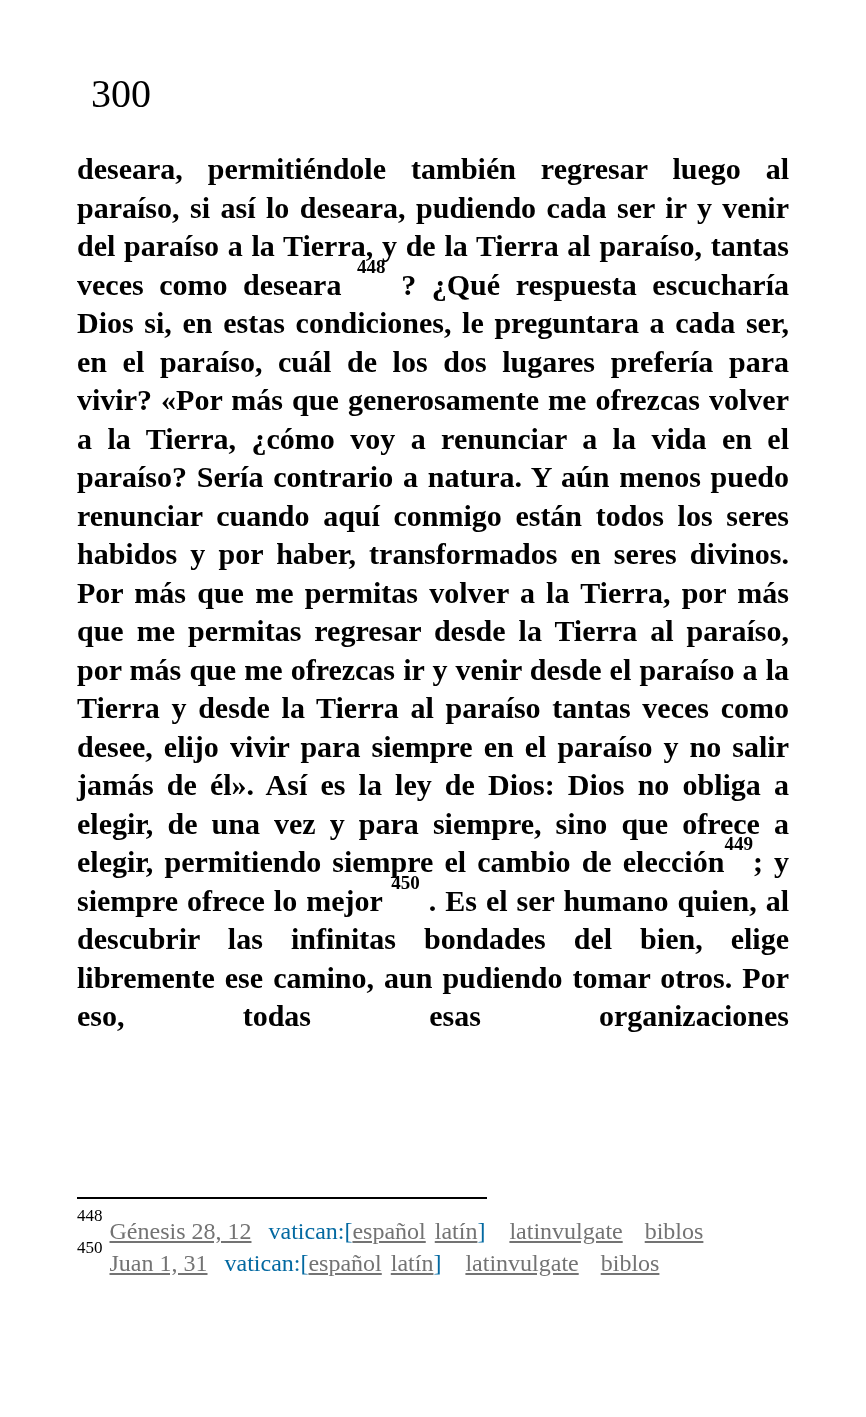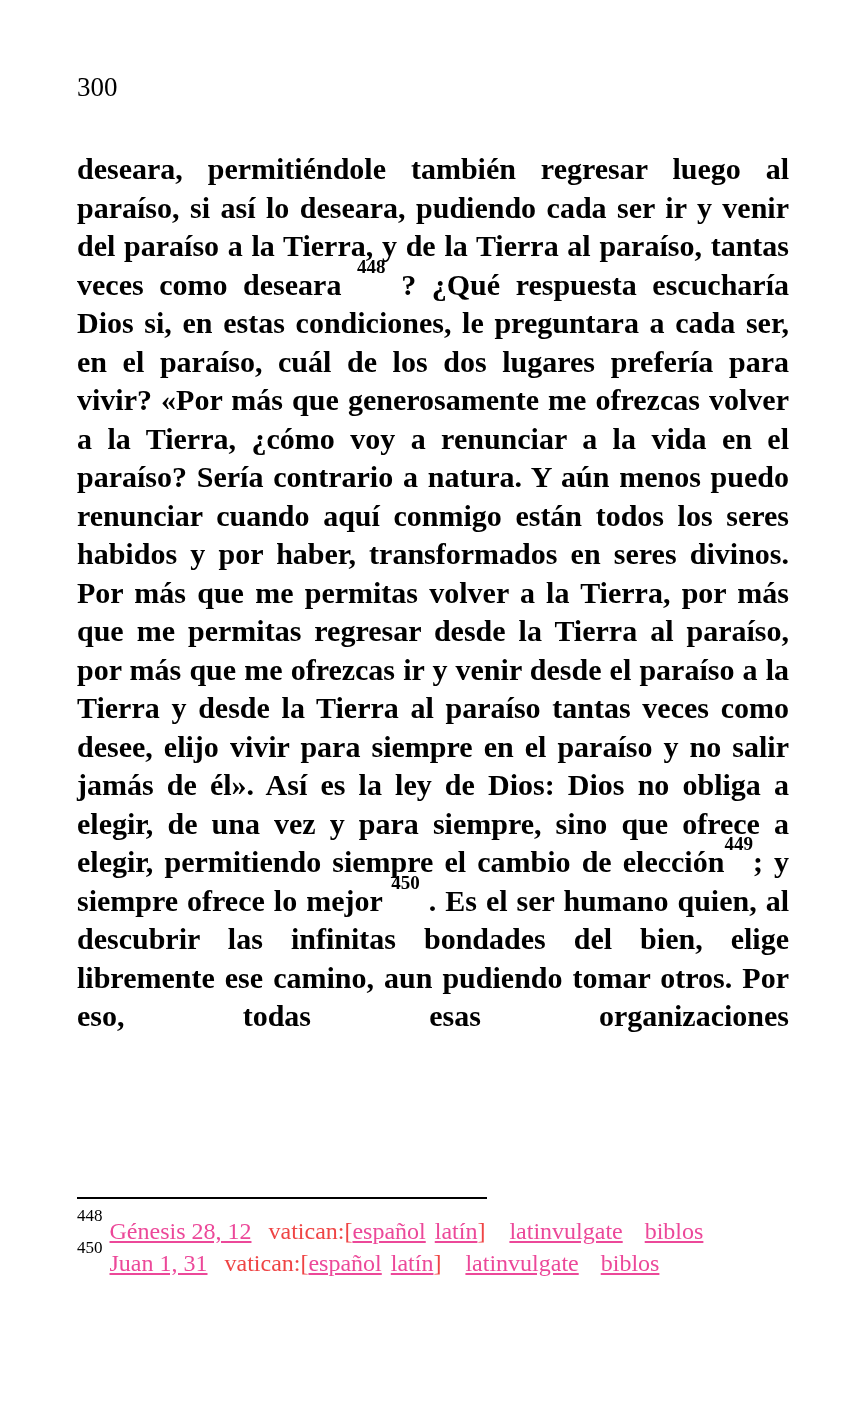--- a/index.html
+++ b/index.html
@@ -11,23 +11,23 @@
     position: relative;
     width: 866px;
     height: 1417px;
     background: #ffffff;
     color: #000000;
     font-family: "Liberation Serif", "DejaVu Serif", serif;
     overflow: hidden;
   }
   .page-number {
     position: absolute;
-    left: 77px;
+    left: 91px;
     top: 74px;
-    font-size: 27px;
+    font-size: 40px;
     line-height: 1;
     font-family: Liberation Serif, serif;
   }
   .body-text {
     position: absolute;
     left: 77px;
     top: 150px;
     width: 712px;
     margin: 0;
     font-size: 30px;
@@ -59,26 +59,26 @@
     line-height: 31.5px;
     white-space: nowrap;
   }
   .fn-num {
     font-size: 17px;
     line-height: 0;
     position: relative;
     top: -9px;
   }
   .fn-link {
-    color: #ec4899;
+    color: #737373;
     text-decoration: underline;
     cursor: pointer;
   }
   .fn-plain {
-    color: #ef4444;
+    color: #0369a1;
   }
   .fn-ref        { margin-left: 7px; }
   .fn-src        { margin-left: 17px; }
   .fn-lang-second{ margin-left: 9px; }
   .fn-vulgate    { margin-left: 24px; }
   .fn-biblos     { margin-left: 22px; margin-top: 12px; }
 </style>
 </head>
 <body>
 

